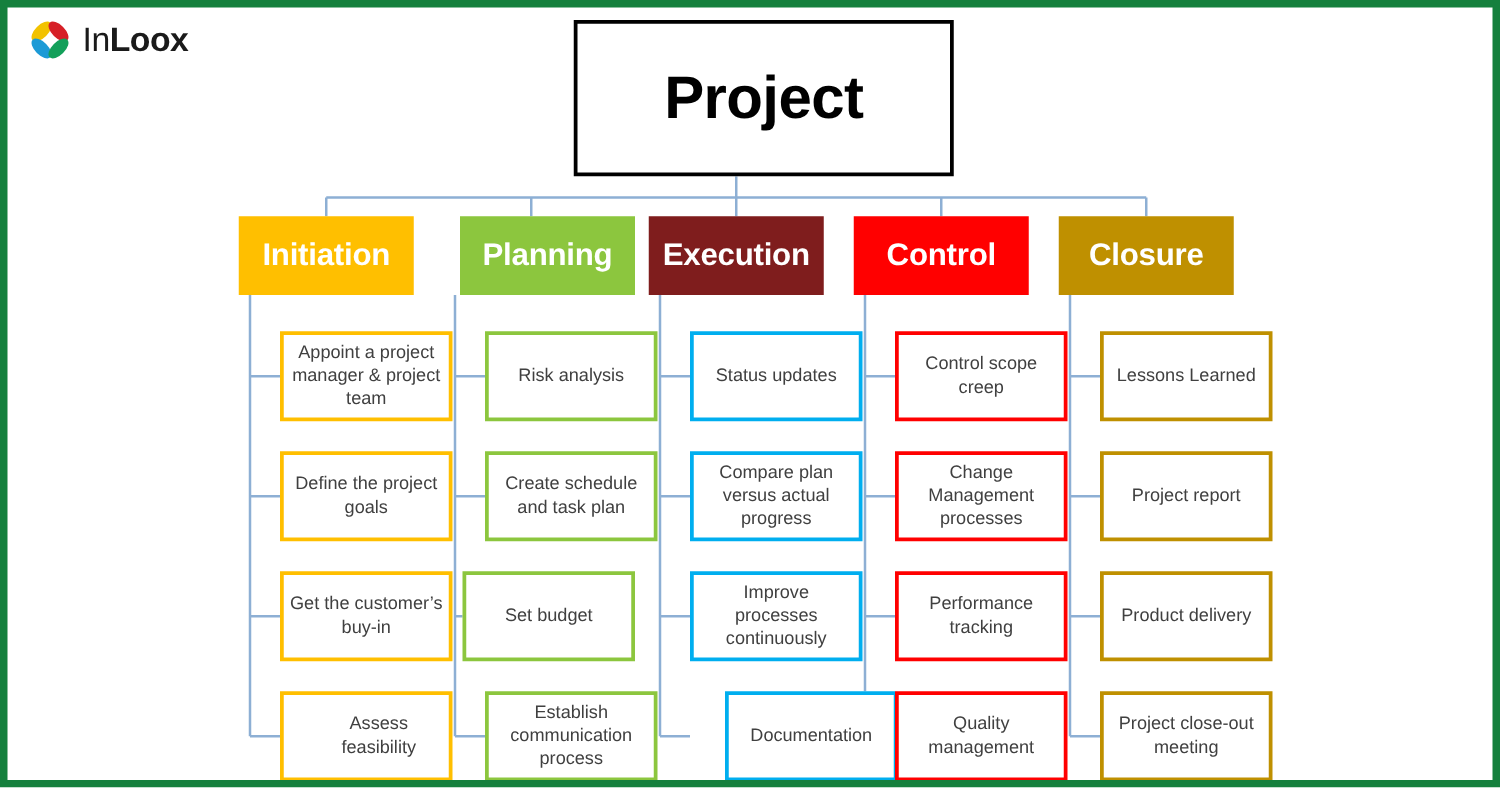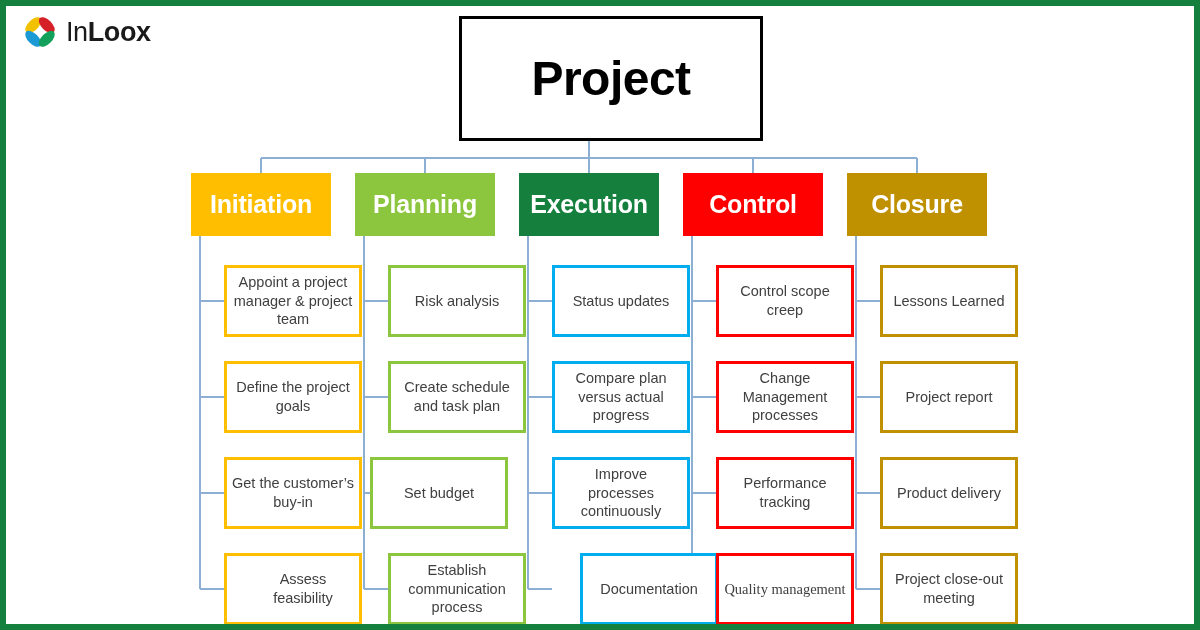--- a/index.html
+++ b/index.html
@@ -173,27 +173,27 @@
   <div id="root-box">
     <span id="root-label">Project</span>
   </div>
 
   <div id="phases-layer">
       <div class="phase-col" style="left: 185px;">
         <div class="phase-header" style="background: rgb(255, 191, 0);">
           <span class="phase-header-label">Initiation</span>
         </div>
       </div>
-      <div class="phase-col" style="left: 349px;">
+      <div class="phase-col" style="left: 362px;">
         <div class="phase-header" style="background: rgb(140, 198, 62);">
           <span class="phase-header-label">Planning</span>
         </div>
       </div>
       <div class="phase-col" style="left: 513px;">
-        <div class="phase-header" style="background: #15803d;">
+        <div class="phase-header" style="background: #7f1d1d;">
           <span class="phase-header-label">Execution</span>
         </div>
       </div>
       <div class="phase-col" style="left: 677px;">
         <div class="phase-header" style="background: rgb(255, 0, 0);">
           <span class="phase-header-label">Control</span>
         </div>
       </div>
       <div class="phase-col" style="left: 841px;">
         <div class="phase-header" style="background: rgb(191, 144, 0);">
@@ -240,21 +240,21 @@
     </div>
     <div class="task-box" style="left: 710px; top: 259px; border-color: rgb(255, 0, 0);">
       <span class="task-label">Control scope creep</span>
     </div>
     <div class="task-box" style="left: 710px; top: 355px; border-color: rgb(255, 0, 0);">
       <span class="task-label">Change Management processes</span>
     </div>
     <div class="task-box" style="left: 710px; top: 451px; border-color: rgb(255, 0, 0);">
       <span class="task-label">Performance tracking</span>
     </div>
-    <div class="task-box" style="left: 710px; top: 547px; border-color: rgb(255, 0, 0); font-family: Liberation Serif, serif;">
+    <div class="task-box" style="left: 710px; top: 547px; border-color: rgb(255, 0, 0);">
       <span class="task-label">Quality management</span>
     </div>
     <div class="task-box" style="left: 874px; top: 259px; border-color: rgb(191, 144, 0);">
       <span class="task-label">Lessons Learned</span>
     </div>
     <div class="task-box" style="left: 874px; top: 355px; border-color: rgb(191, 144, 0);">
       <span class="task-label">Project report</span>
     </div>
     <div class="task-box" style="left: 874px; top: 451px; border-color: rgb(191, 144, 0);">
       <span class="task-label">Product delivery</span>

